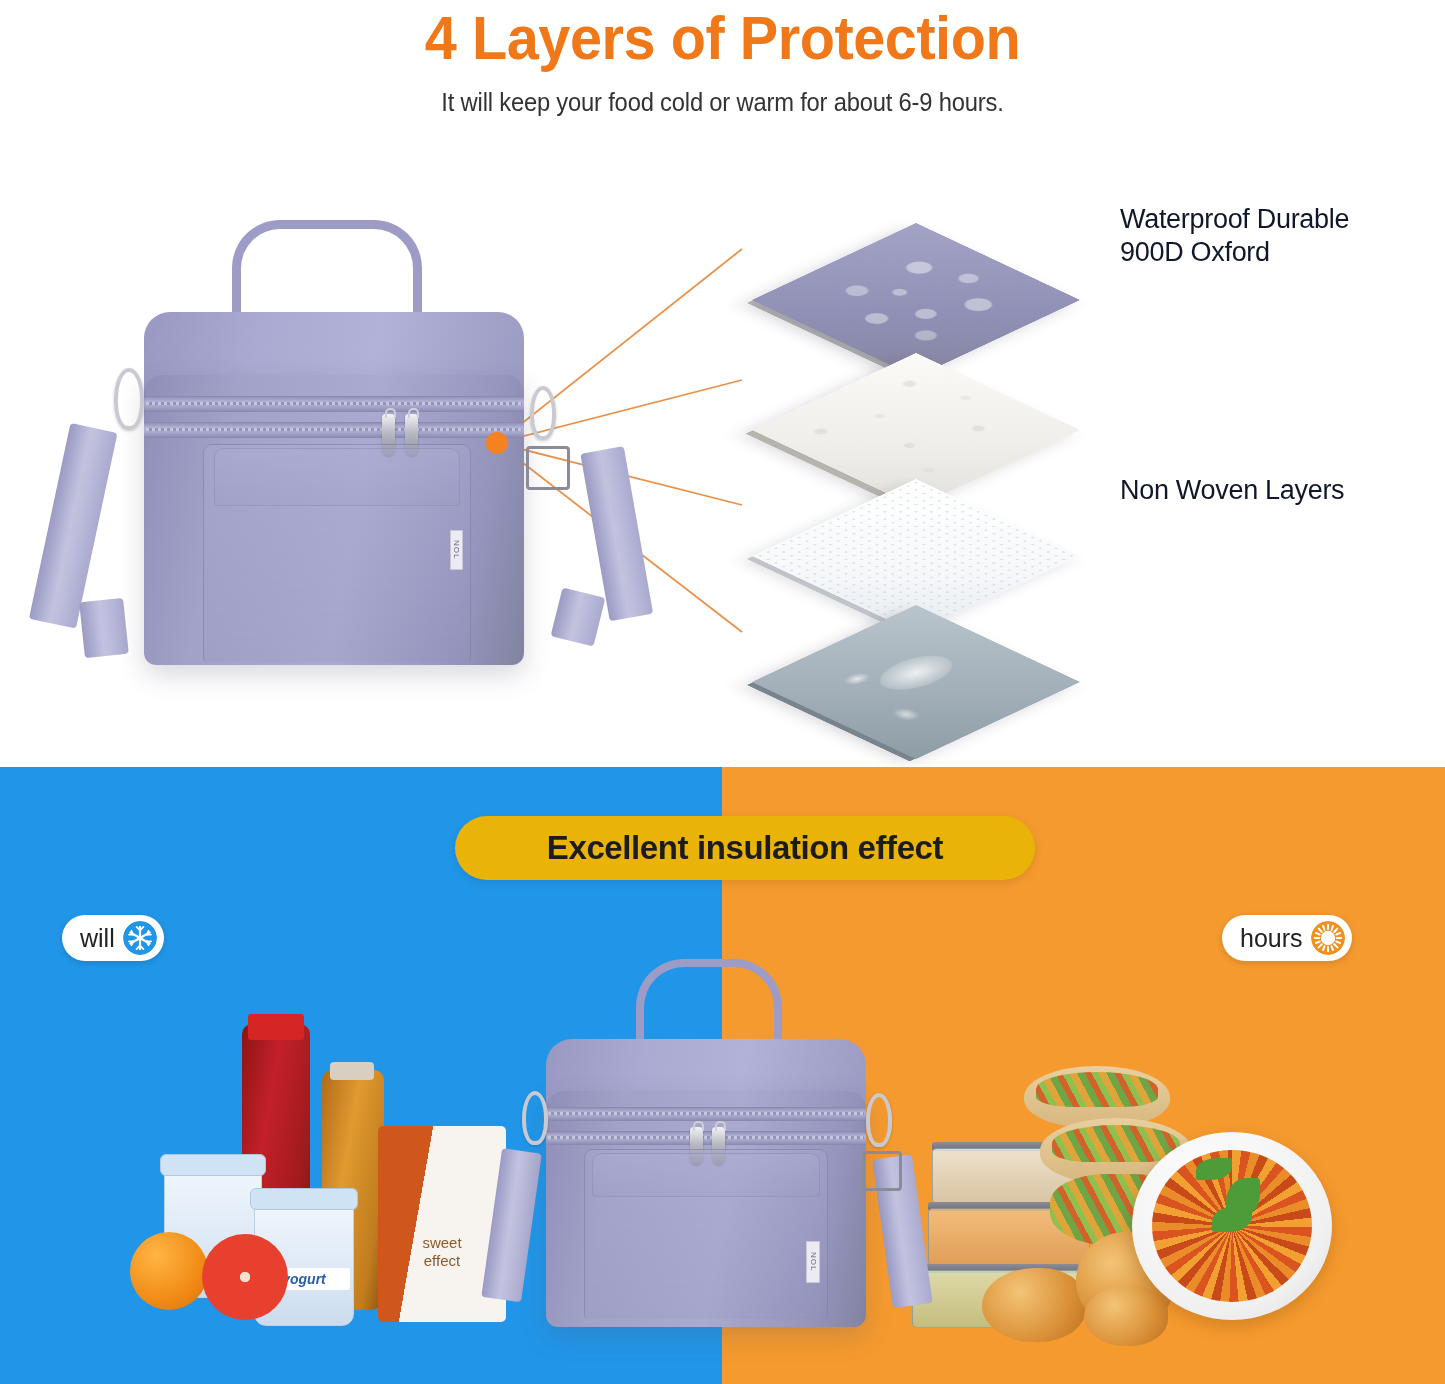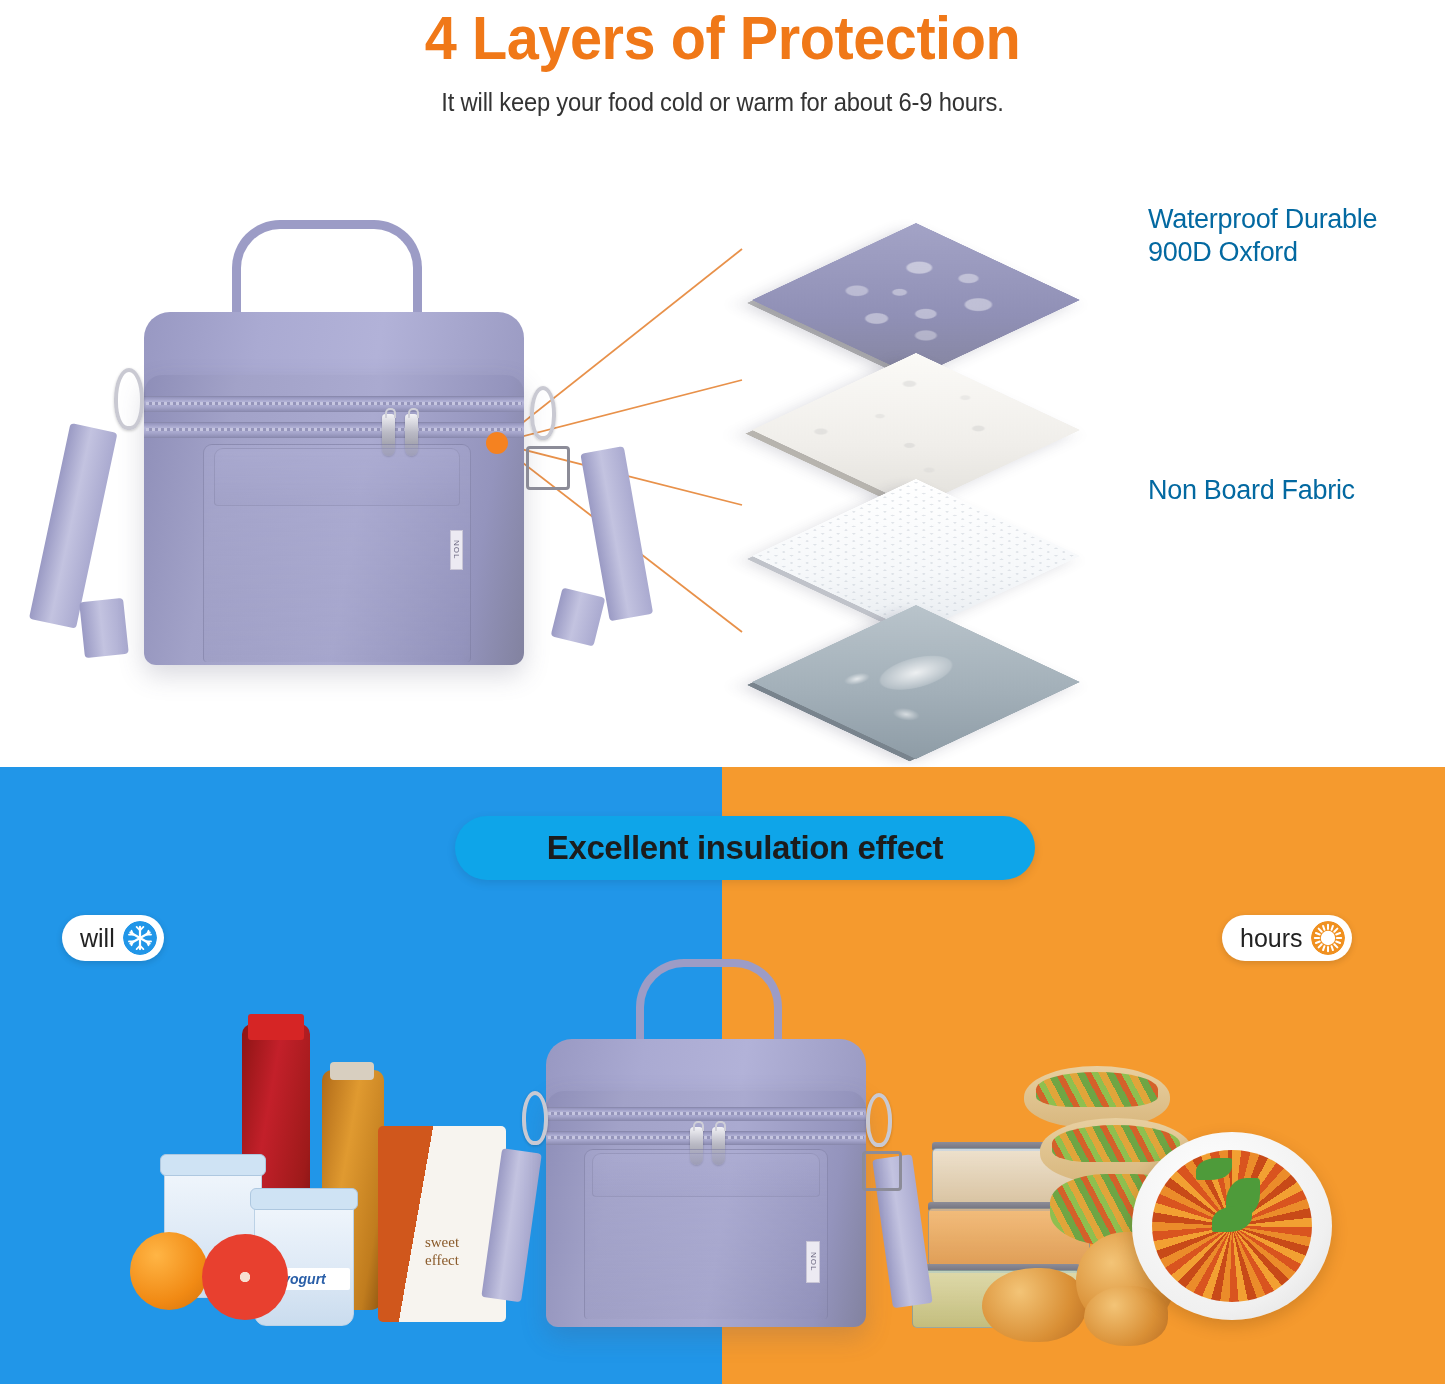--- a/index.html
+++ b/index.html
@@ -112,33 +112,33 @@
     transform:rotateX(62deg) rotateZ(45deg);
     transform-style:preserve-3d;
   }
   .diamond .face {
     position:absolute; inset:0;
     box-shadow:0 9px 0 -1px rgba(0,0,0,.26), 0 14px 22px rgba(60,60,90,.20);
   }
   .layer-label {
     position:absolute;
     font-size:27px; line-height:1.22; font-weight:500;
-    color:#0369a1; letter-spacing:-0.3px;margin-left:28px;
+    color:#0f172a; letter-spacing:-0.3px;
   }
   svg.connectors { position:absolute; left:0; top:0; width:1445px; height:767px; pointer-events:none; }
 
   
   #bottom-section { position:absolute; left:0; top:767px; width:1445px; height:617px; overflow:hidden; }
   #cold-panel { position:absolute; left:0; top:0; width:722px; height:617px; background:#2196e8; }
   #warm-panel { position:absolute; left:722px; top:0; width:723px; height:617px; background:#f59a2e; }
 
   #insulation-banner {
     position:absolute; left:455px; top:816px;
     width:580px; height:64px;
-    background:#0ea5e9; border-radius:32px;
+    background:#eab308; border-radius:32px;
     display:flex; align-items:center; justify-content:center;
     box-shadow:0 3px 10px rgba(0,0,0,.10);
     z-index:6;
   }
   #insulation-banner span {
     font-size:33px; font-weight:bold; color:#1c1c1c; letter-spacing:-0.4px;
   }
 
   .temp-badge {
     position:absolute; height:46px;
@@ -167,21 +167,21 @@
   .cup-lid {
     position:absolute; background:#cfe3f4; border-radius:6px;
     border:1px solid #aec8e0;
   }
   .cup-label {
     position:absolute; background:#fff; border-radius:2px;
     display:flex; align-items:center; justify-content:center;
     font-size:14px; font-weight:bold; color:#2a5fa8; font-style:italic;
   }
   .circle-fruit { position:absolute; border-radius:50%; }
-  .chip-bag { position:absolute; border-radius:5px; overflow:hidden;font-family:Liberation Serif, serif; }
+  .chip-bag { position:absolute; border-radius:5px; overflow:hidden; }
   .chip-bag-text {
     position:absolute; left:0; width:100%; text-align:center;
     font-size:15px; color:#8a5a2a; line-height:1.15;
   }
   .glass-box {
     position:absolute;
     background:linear-gradient(180deg,rgba(235,245,250,.78),rgba(200,222,235,.62));
     border:1.5px solid rgba(120,140,150,.65);
     border-radius:5px;
   }
@@ -307,21 +307,21 @@
     <div class="swatch" style="left:800px; top:440px; width:232px; height:232px;">
       <div class="diamond">
         <div class="face" style="
           background:
             radial-gradient(circle at 50% 50%, rgba(160,170,185,.30) 0 18%, transparent 19%) 0 0/11px 11px,
             linear-gradient(135deg,#ffffff,#f6f8fa 60%,#e8ecf0);
           box-shadow:0 9px 0 -1px rgba(188,192,198,.9), 0 14px 20px rgba(60,60,90,.16);"></div>
       </div>
     </div>
     <div class="layer-label" style="left:1120px; top:474px;">
-      <div>Non Board Fabric</div>
+      <div>Non Woven Layers</div>
     </div>
 
     <div class="swatch" style="left:800px; top:566px; width:232px; height:232px;">
       <div class="diamond">
         <div class="face" style="
           background:
             radial-gradient(ellipse 16% 26% at 44% 44%, rgba(255,255,255,.80), rgba(255,255,255,.18) 70%, transparent 74%),
             radial-gradient(ellipse 6% 9% at 30% 66%, rgba(255,255,255,.70), transparent 72%),
             radial-gradient(ellipse 9% 7% at 68% 74%, rgba(255,255,255,.60), transparent 72%),
             linear-gradient(135deg,#b9c4cb,#a3b0b9 55%,#8e9ca6);

